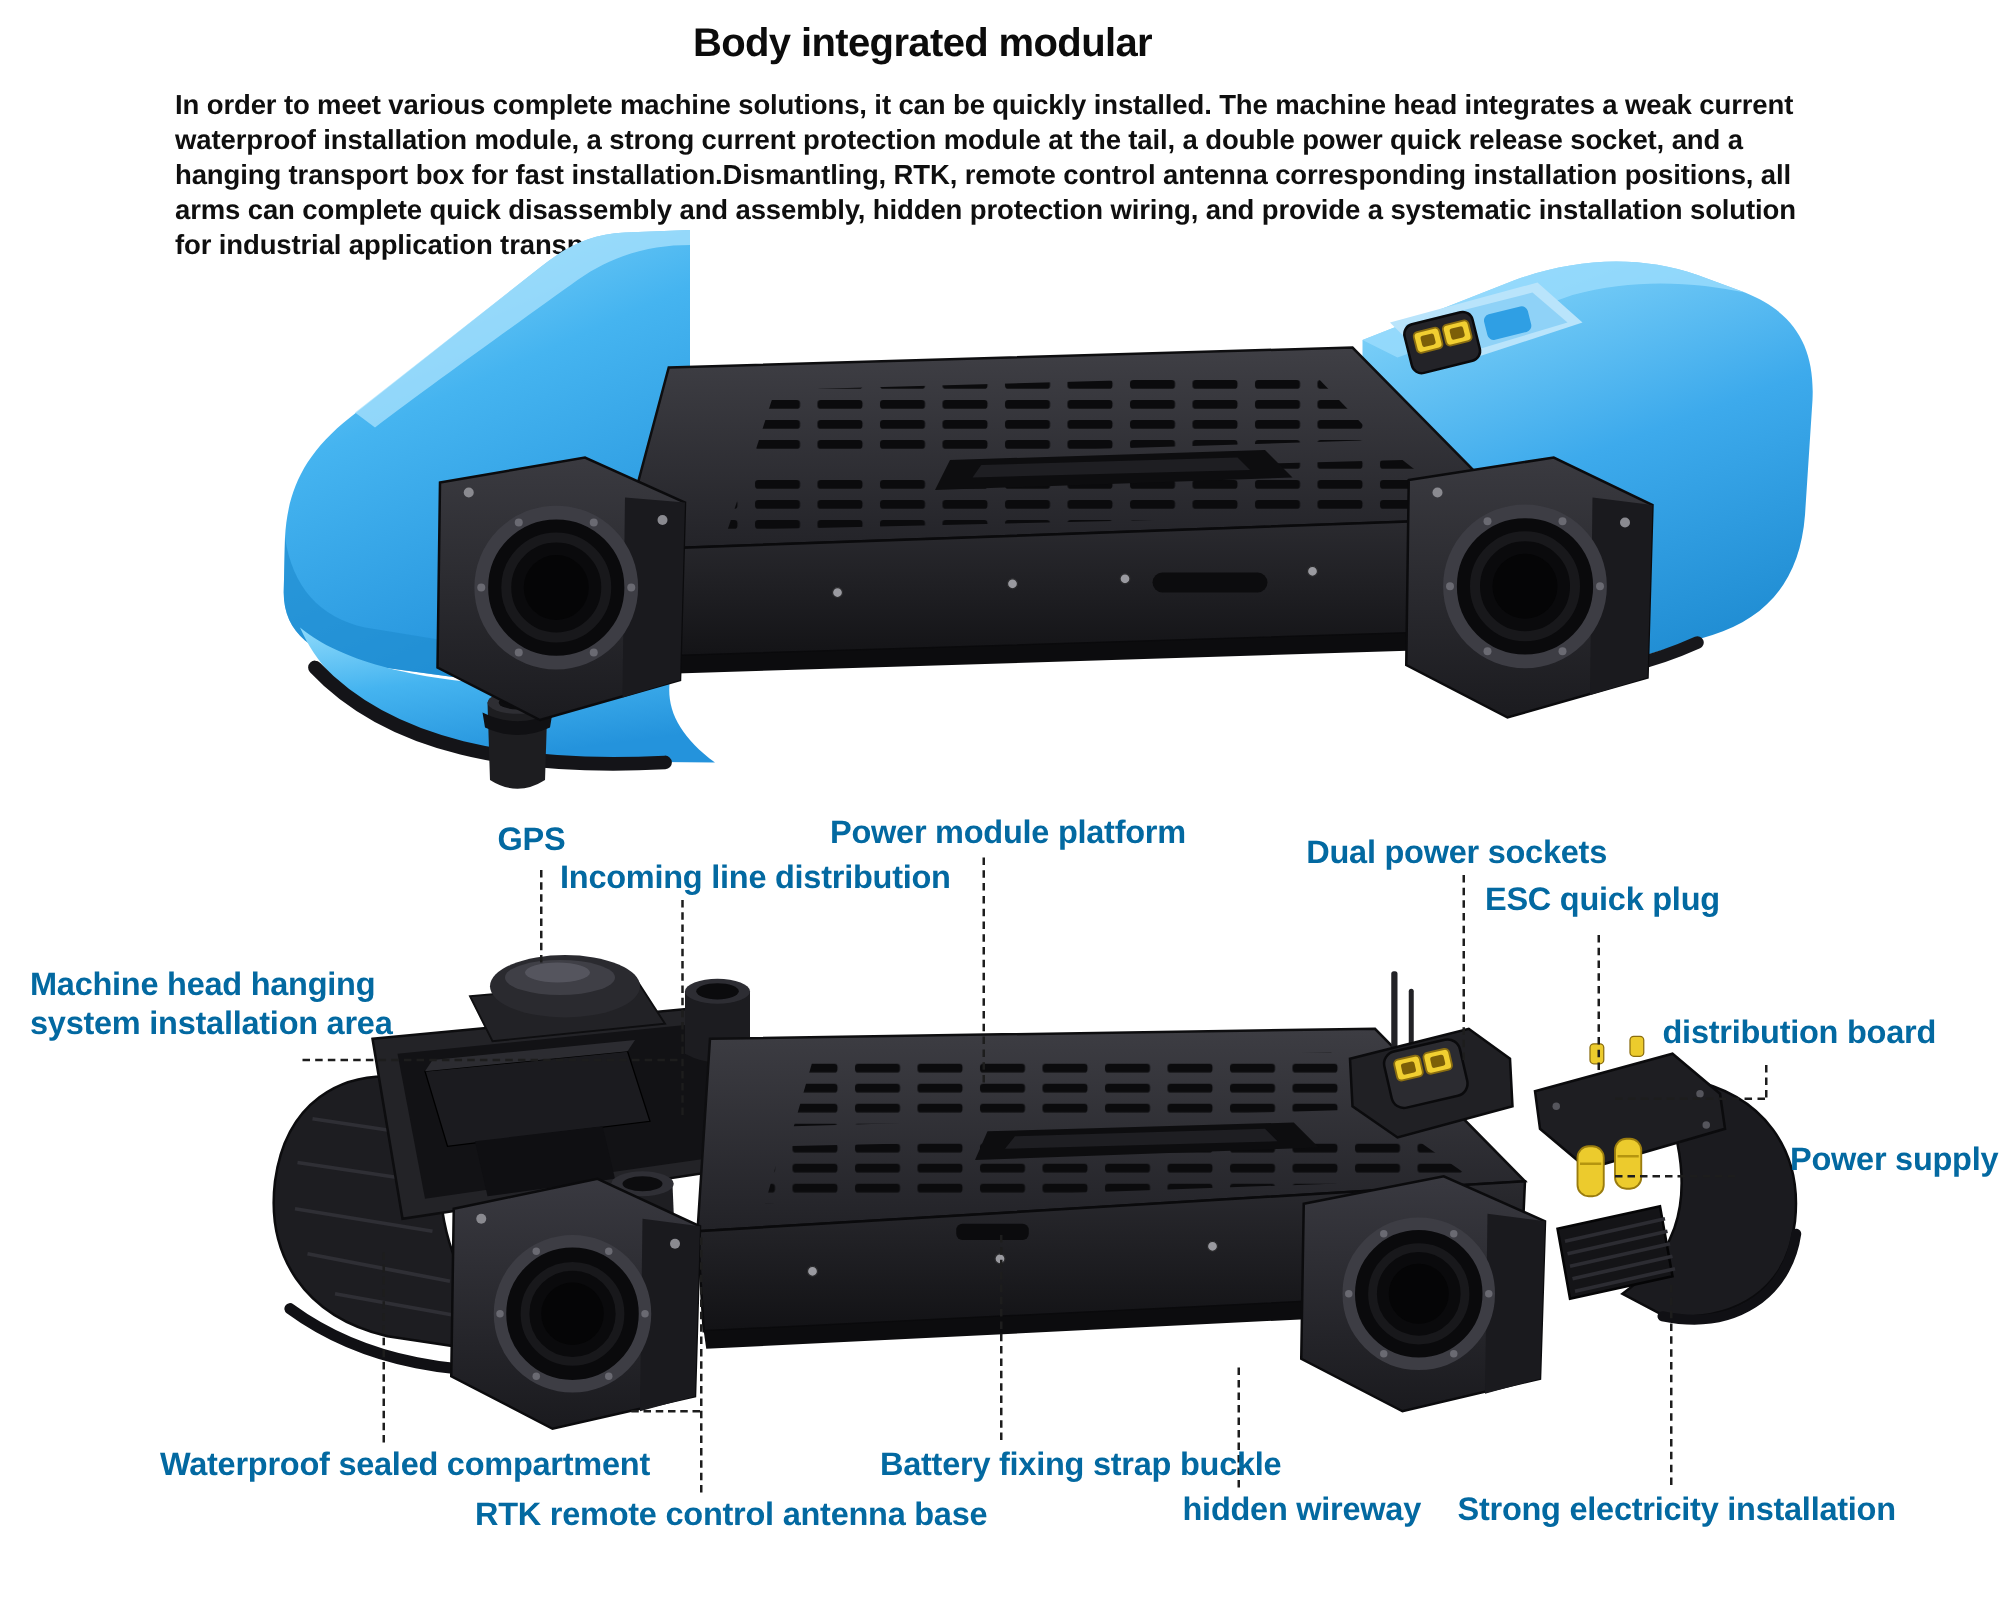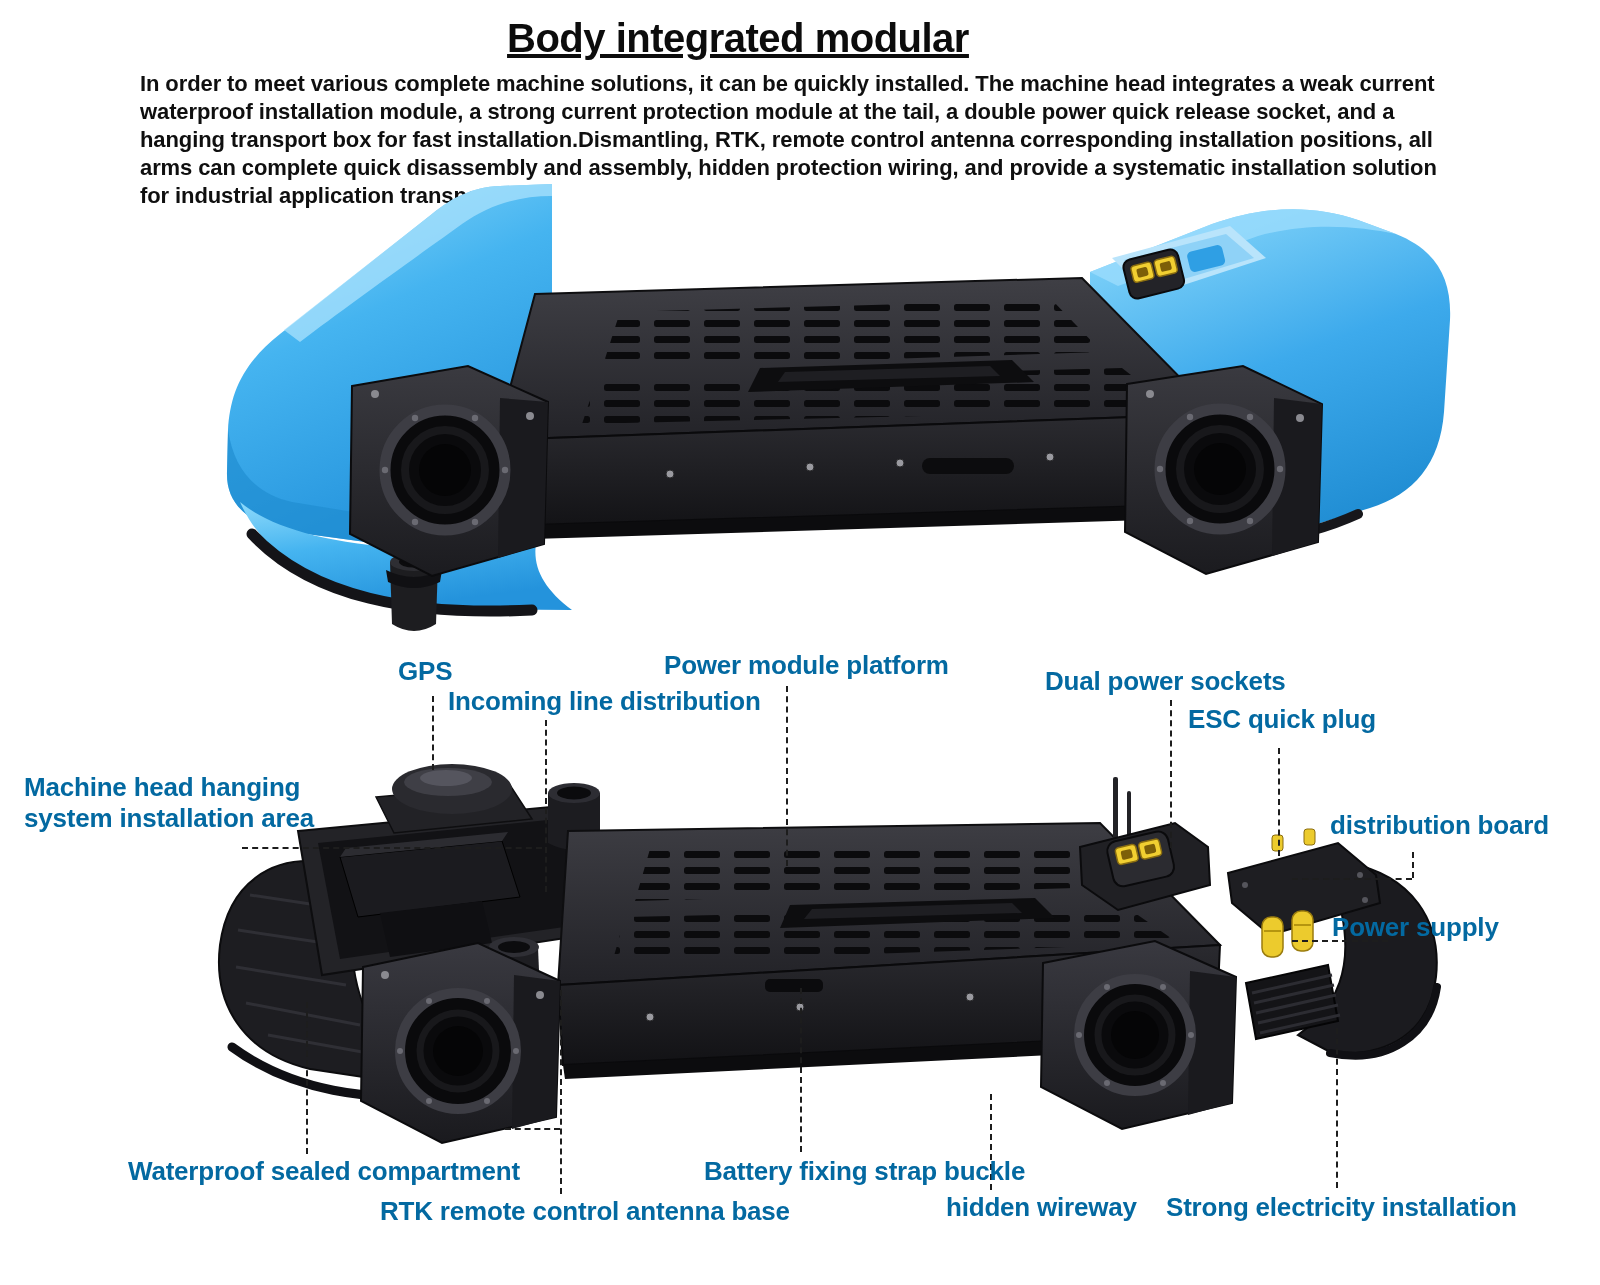--- a/index.html
+++ b/index.html
@@ -2,21 +2,21 @@
 <html><head>
 <meta charset="utf-8">
 <style>
   html,body{margin:0;padding:0;background:#ffffff;}
   body{
     position:relative;width:1600px;height:1285px;overflow:hidden;
     font-family:"Liberation Sans",sans-serif;color:#111;
   }
   .page-title{
     position:absolute;top:16px;left:0;width:1476px;text-align:center;
-    font-size:40px;font-weight:700;letter-spacing:-0.5px;color:#0c0c0c;text-decoration:underline;
+    font-size:32px;font-weight:700;letter-spacing:-0.5px;color:#0c0c0c;
   }
   .description{
     position:absolute;top:70px;left:140px;width:1320px;
     font-size:22px;line-height:28px;font-weight:600;color:#0f0f0f;
     text-align:left;letter-spacing:-0.1px;
   }
   .fig{position:absolute;z-index:1;}
   .label{
     position:absolute;z-index:6;font-size:26px;font-weight:600;color:#0369a1;
     letter-spacing:-0.2px;white-space:nowrap;line-height:31px;
@@ -299,18 +299,18 @@
 <div class="lv" style="left:990px;top:1094px;height:96px"></div>
 <div class="lv" style="left:1336px;top:1028px;height:160px"></div>
 
 <div class="label" style="left:398px;top:656px">GPS</div>
 <div class="label" style="left:448px;top:686px">Incoming line distribution</div>
 <div class="label" style="left:664px;top:650px">Power module platform</div>
 <div class="label" style="left:1045px;top:666px">Dual power sockets</div>
 <div class="label" style="left:1188px;top:704px">ESC quick plug</div>
 <div class="label wrap" style="left:24px;top:772px">Machine head hanging system installation area</div>
 <div class="label" style="left:1330px;top:810px">distribution board</div>
-<div class="label" style="left:1332px;top:912px">Power supply</div>
+<div class="label" style="left:1432px;top:912px">Power supply</div>
 <div class="label" style="left:128px;top:1156px">Waterproof sealed compartment</div>
 <div class="label" style="left:380px;top:1196px">RTK remote control antenna base</div>
 <div class="label" style="left:704px;top:1156px">Battery fixing strap buckle</div>
 <div class="label" style="left:946px;top:1192px">hidden wireway</div>
 <div class="label" style="left:1166px;top:1192px">Strong electricity installation</div>
 
 </body></html>

